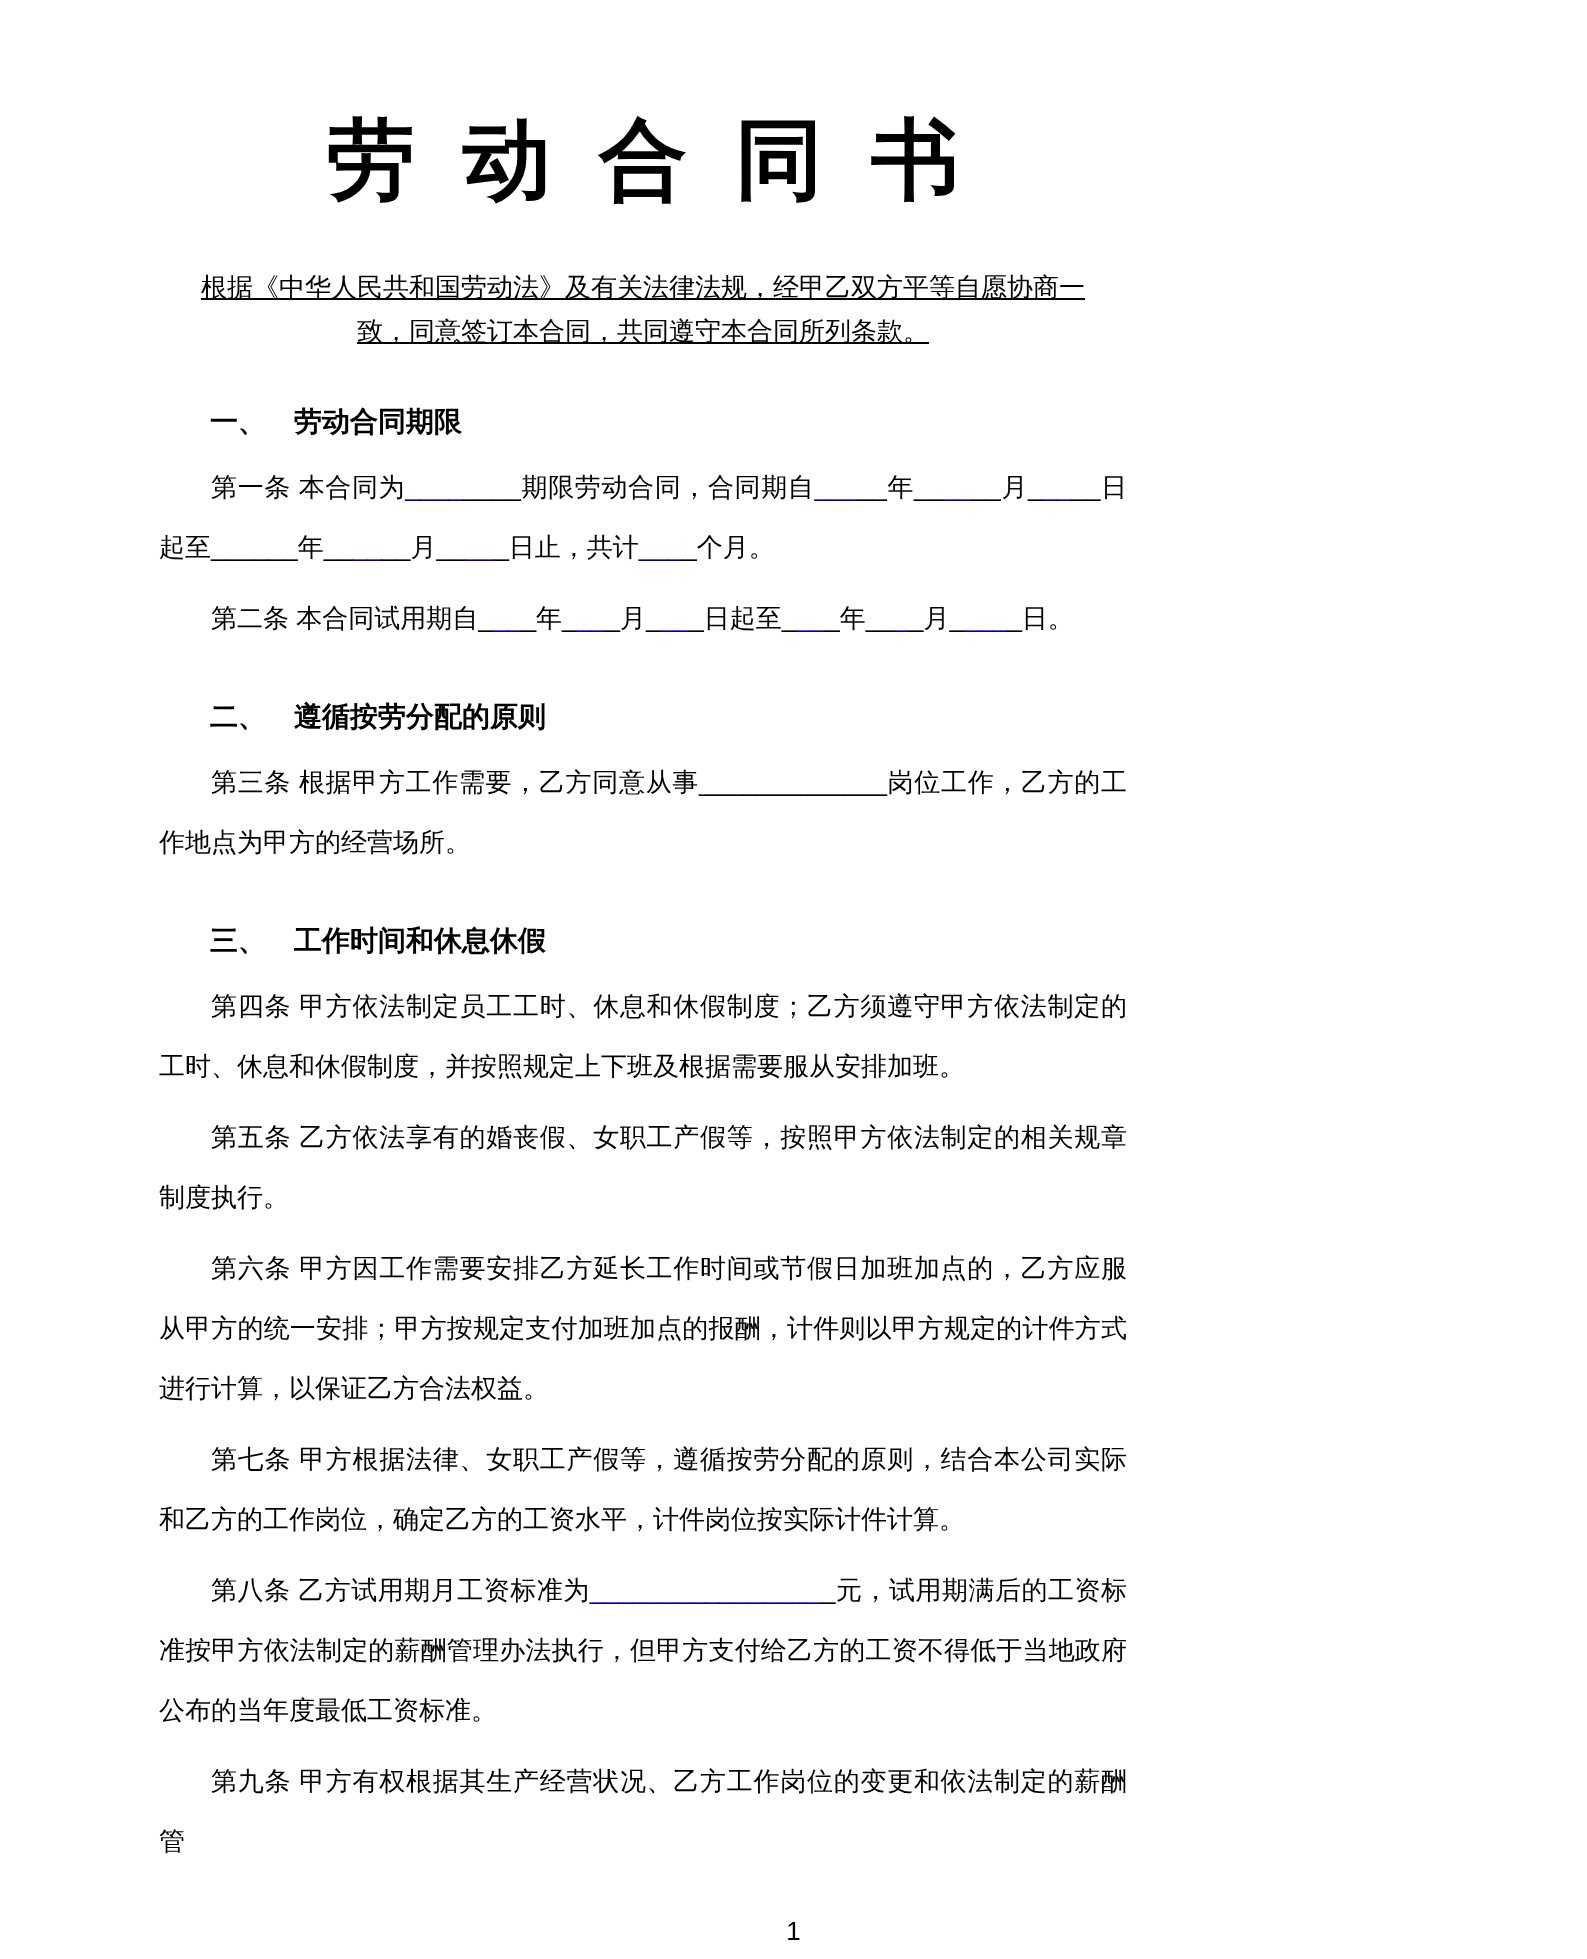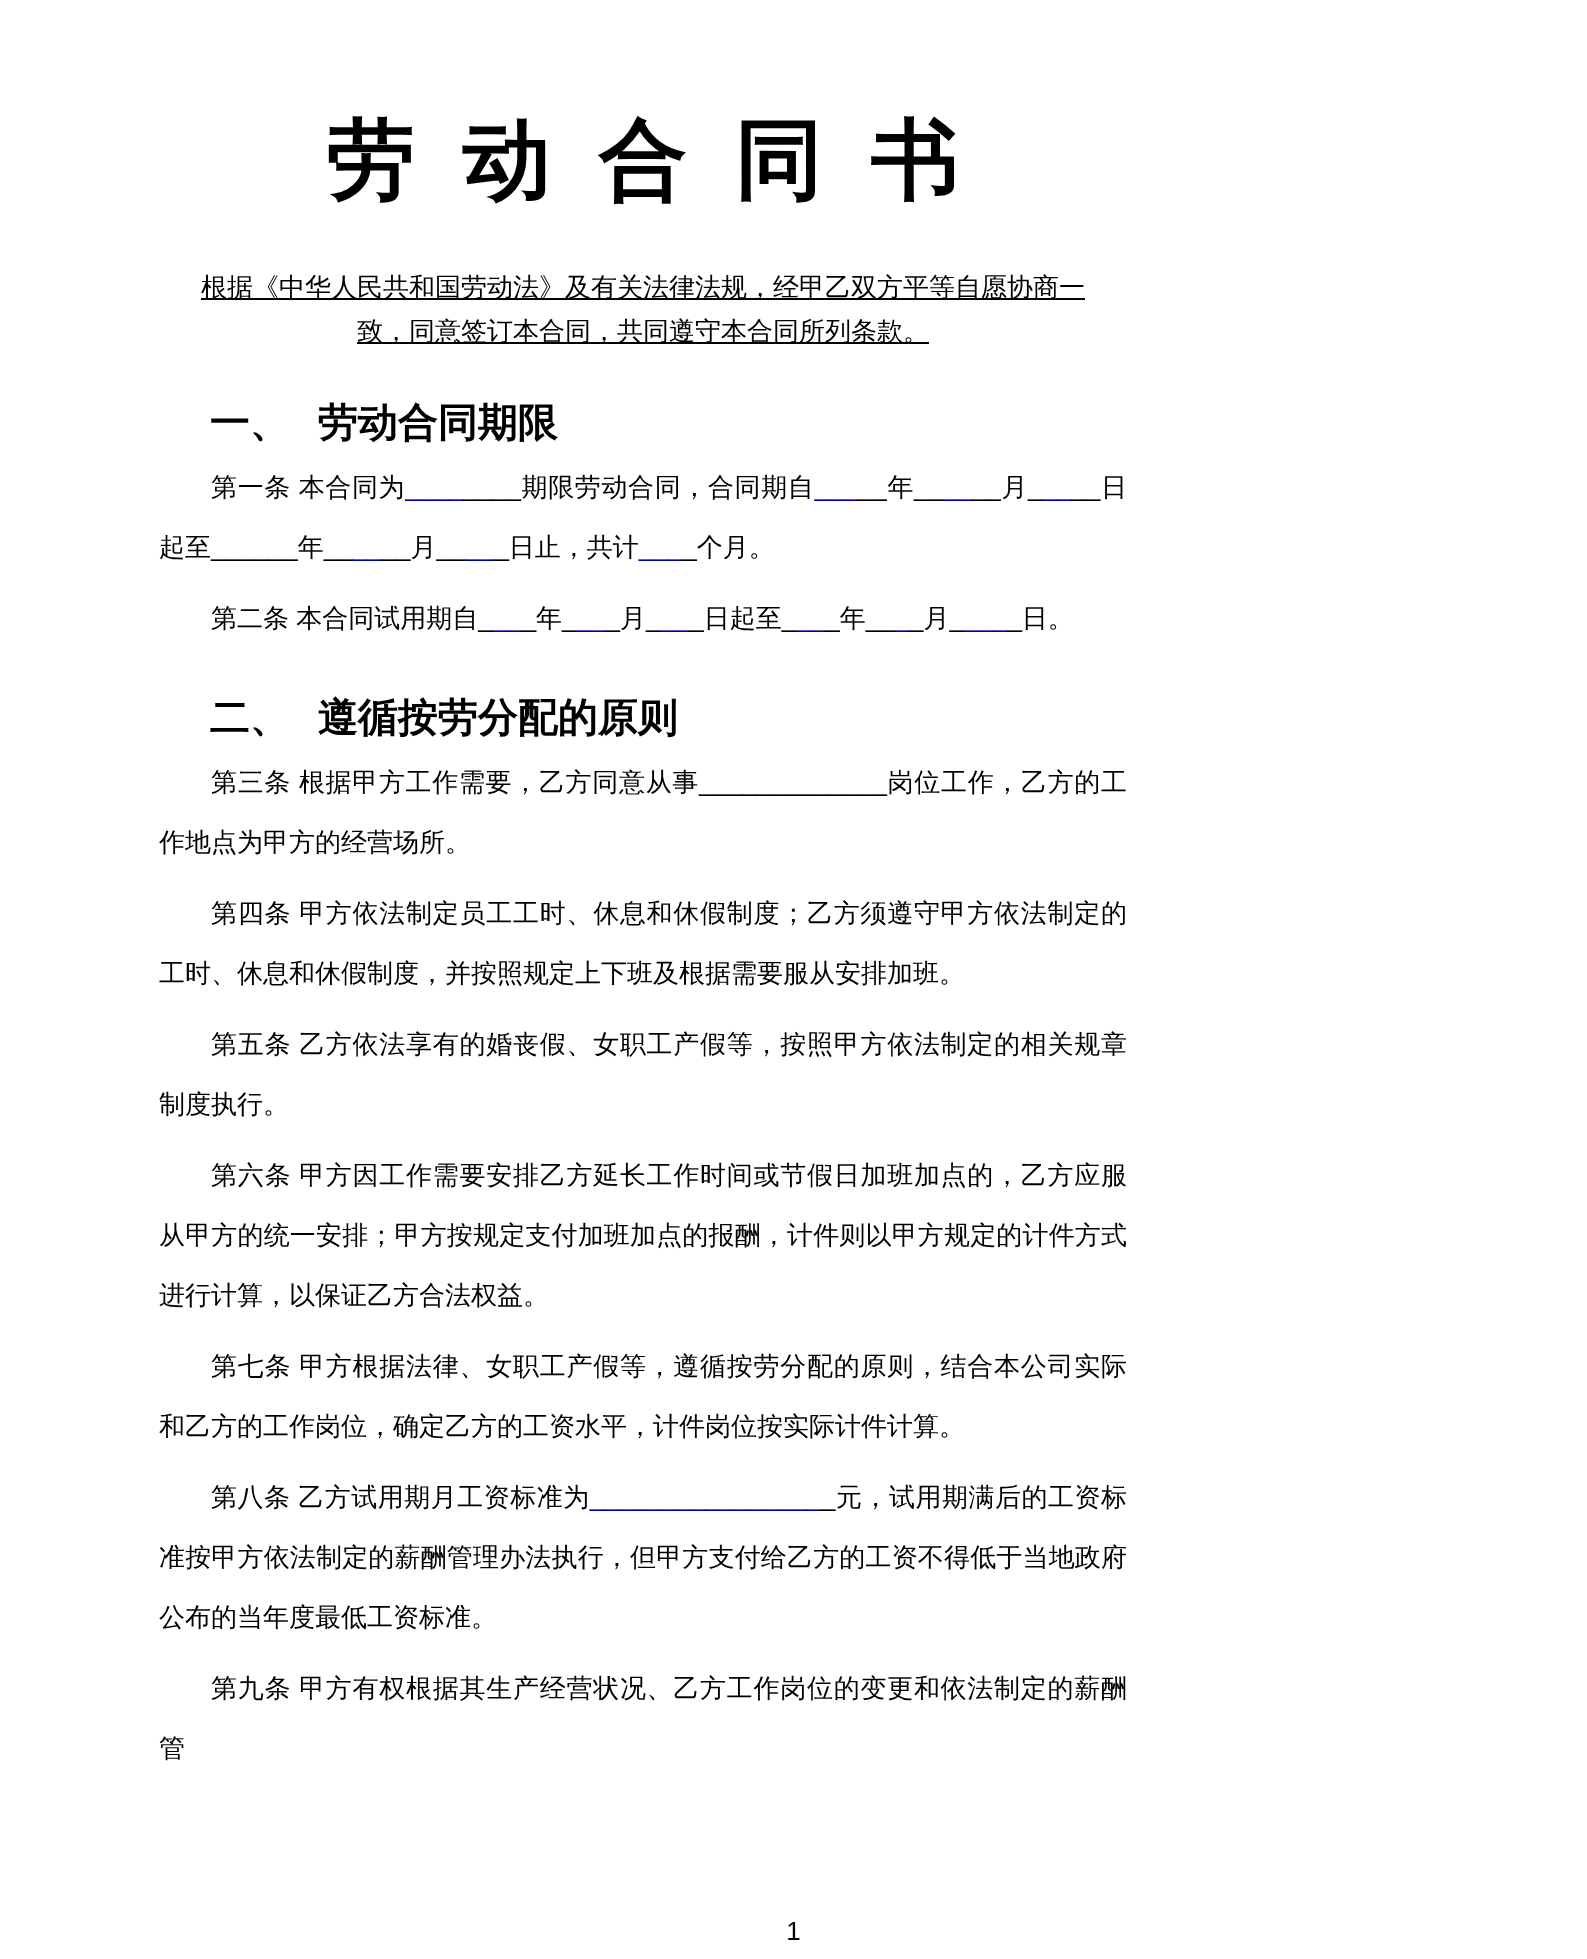--- a/index.html
+++ b/index.html
@@ -32,21 +32,21 @@
     width: 890px;
     margin: 0 auto;
     font-size: 26px;
     line-height: 44px;
     text-align: center;
     text-decoration: underline;
   }
   .sec-heading {
     margin: 48px 0 14px 0;
     padding-left: 62px;
-    font-size: 40px;
+    font-size: 28px;
     font-weight: bold;
     line-height: 42px;
   }
   .sec-num {
     display: inline-block;
     margin-right: 28px;
   }
   .clause {
     margin: 11px;
     font-size: 26px;
@@ -75,20 +75,21 @@
   <h1 class="doc-title">劳动合同书</h1>
 
   <p class="intro">根据《中华人民共和国劳动法》及有关法律法规，经甲乙双方平等自愿协商一致，同意签订本合同，共同遵守本合同所列条款。</p>
 
   <div>
       <div class="sec-heading"><span class="sec-num">一、</span><span>劳动合同期限</span></div>
       <p class="clause"><span>第一条 本合同为</span><span class="blank u-blue">____</span><span class="blank u-black">____</span><span>期限劳动合同，合同期自</span><span class="blank u-blue">___</span><span class="blank u-black">__</span><span>年</span><span class="blank u-black">__</span><span class="blank u-blue">__</span><span class="blank u-black">__</span><span>月</span><span class="blank u-black">_</span><span class="blank u-blue">__</span><span class="blank u-black">__</span><span>日起至</span><span class="blank u-black">______</span><span>年</span><span class="blank u-black">__</span><span class="blank u-blue">__</span><span class="blank u-black">__</span><span>月</span><span class="blank u-black">__</span><span class="blank u-blue">__</span><span class="blank u-black">_</span><span>日止，共计</span><span class="blank u-blue">___</span><span class="blank u-black">_</span><span>个月。</span></p>
       <p class="clause"><span>第二条 本合同试用期自</span><span class="blank u-black">_</span><span class="blank u-blue">__</span><span class="blank u-black">_</span><span>年</span><span class="blank u-black">_</span><span class="blank u-blue">__</span><span class="blank u-black">_</span><span>月</span><span class="blank u-black">_</span><span class="blank u-blue">__</span><span class="blank u-black">_</span><span>日起至</span><span class="blank u-black">_</span><span class="blank u-blue">__</span><span class="blank u-black">_</span><span>年</span><span class="blank u-black">__</span><span class="blank u-blue">_</span><span class="blank u-black">_</span><span>月</span><span class="blank u-black">_</span><span class="blank u-blue">___</span><span class="blank u-black">_</span><span>日。</span></p>
       <div class="sec-heading"><span class="sec-num">二、</span><span>遵循按劳分配的原则</span></div>
       <p class="clause"><span>第三条 根据甲方工作需要，乙方同意从事</span><span class="blank u-black">_____________</span><span>岗位工作，乙方的工作地点为甲方的经营场所。</span></p>
+      <div class="sec-heading"><span class="sec-num">三、</span><span>工作时间和休息休假</span></div>
       <p class="clause"><span>第四条 甲方依法制定员工工时、休息和休假制度；乙方须遵守甲方依法制定的工时、休息和休假制度，并按照规定上下班及根据需要服从安排加班。</span></p>
       <p class="clause"><span>第五条 乙方依法享有的婚丧假、女职工产假等，按照甲方依法制定的相关规章制度执行。</span></p>
       <p class="clause"><span>第六条 甲方因工作需要安排乙方延长工作时间或节假日加班加点的，乙方应服从甲方的统一安排；甲方按规定支付加班加点的报酬，计件则以甲方规定的计件方式进行计算，以保证乙方合法权益。</span></p>
       <p class="clause"><span>第七条 甲方根据法律、女职工产假等，遵循按劳分配的原则，结合本公司实际和乙方的工作岗位，确定乙方的工资水平，计件岗位按实际计件计算。</span></p>
       <p class="clause"><span>第八条 乙方试用期月工资标准为</span><span class="blank u-blue">________________</span><span class="blank u-black">_</span><span>元，试用期满后的工资标准按甲方依法制定的薪酬管理办法执行，但甲方支付给乙方的工资不得低于当地政府公布的当年度最低工资标准。</span></p>
       <p class="clause"><span>第九条 甲方有权根据其生产经营状况、乙方工作岗位的变更和依法制定的薪酬管</span></p>
     </div>
 
   <div class="page-number">1</div>
 </div>

